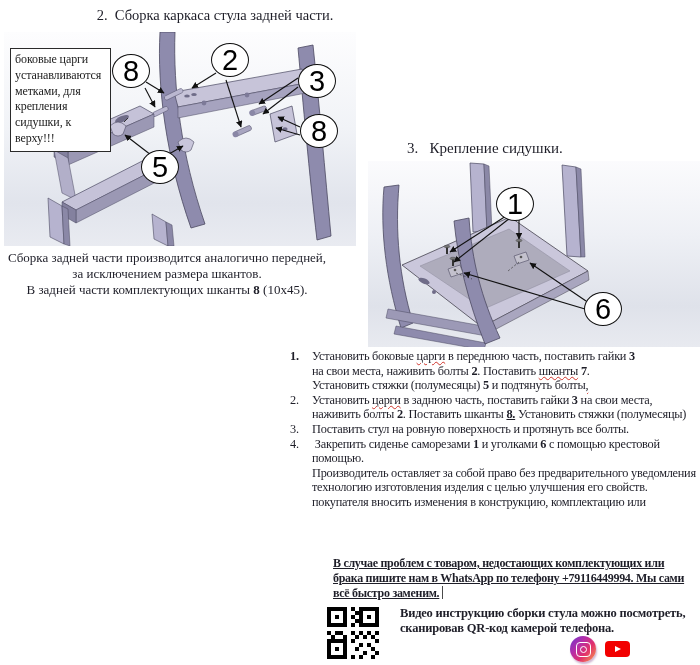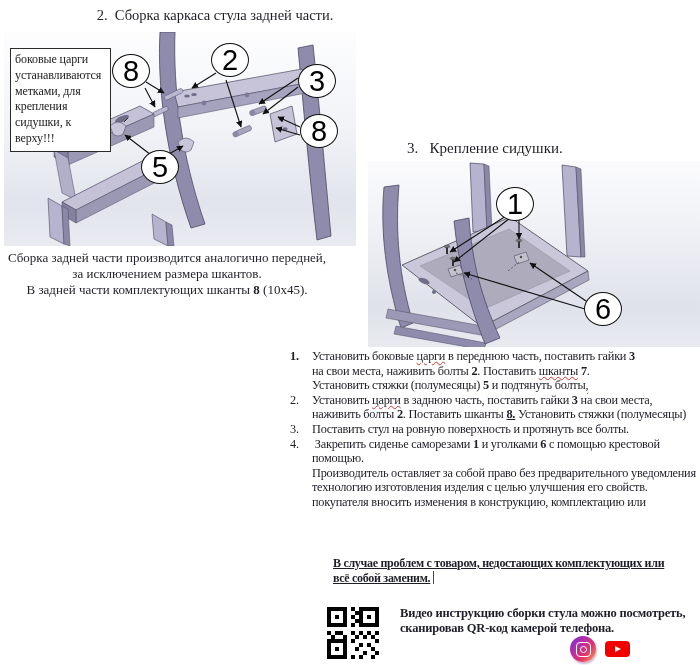--- a/index.html
+++ b/index.html
@@ -223,21 +223,22 @@
     <div class="trow"><span class="s mk">3.</span><span class="s">Поставить стул на ровную поверхность и протянуть все болты.</span></div>
     <div class="trow"><span class="s mk">4.</span><span class="s"> Закрепить сиденье саморезами </span><span class="s b">1</span><span class="s"> и уголками </span><span class="s b">6</span><span class="s"> с помощью крестовой</span></div>
     <div class="trow"><span class="s">помощью.</span></div>
     <div class="trow"><span class="s">Производитель оставляет за собой право без предварительного уведомления</span></div>
     <div class="trow"><span class="s">технологию изготовления изделия с целью улучшения его свойств.</span></div>
     <div class="trow"><span class="s">покупателя вносить изменения в конструкцию, комплектацию или</span></div>
   </div>
 
   <div class="abs contact">
     <div class="trow"><span class="s b u">В случае проблем с товаром, недостающих комплектующих или</span></div>
-    <div class="trow"><span class="s b u">всё собой заменим.</span><span class="s bar"></span></div>
+    <div class="trow"><span class="s b u">брака пишите нам в WhatsApp по телефону +79116449994. Мы сами</span></div>
+    <div class="trow"><span class="s b u">всё быстро заменим.</span><span class="s bar"></span></div>
   </div>
 
   <div class="abs qr">
     <svg viewBox="0 0 52 52" width="52" height="52">
       <rect x="0" y="0" width="52" height="52" fill="#fff"></rect>
       <g fill="#000">
         <rect x="0" y="0" width="20" height="20"></rect>
           <rect x="4" y="4" width="12" height="12" fill="#fff"></rect>
           <rect x="8" y="8" width="4" height="4"></rect>
         <rect x="32" y="0" width="20" height="20"></rect>

